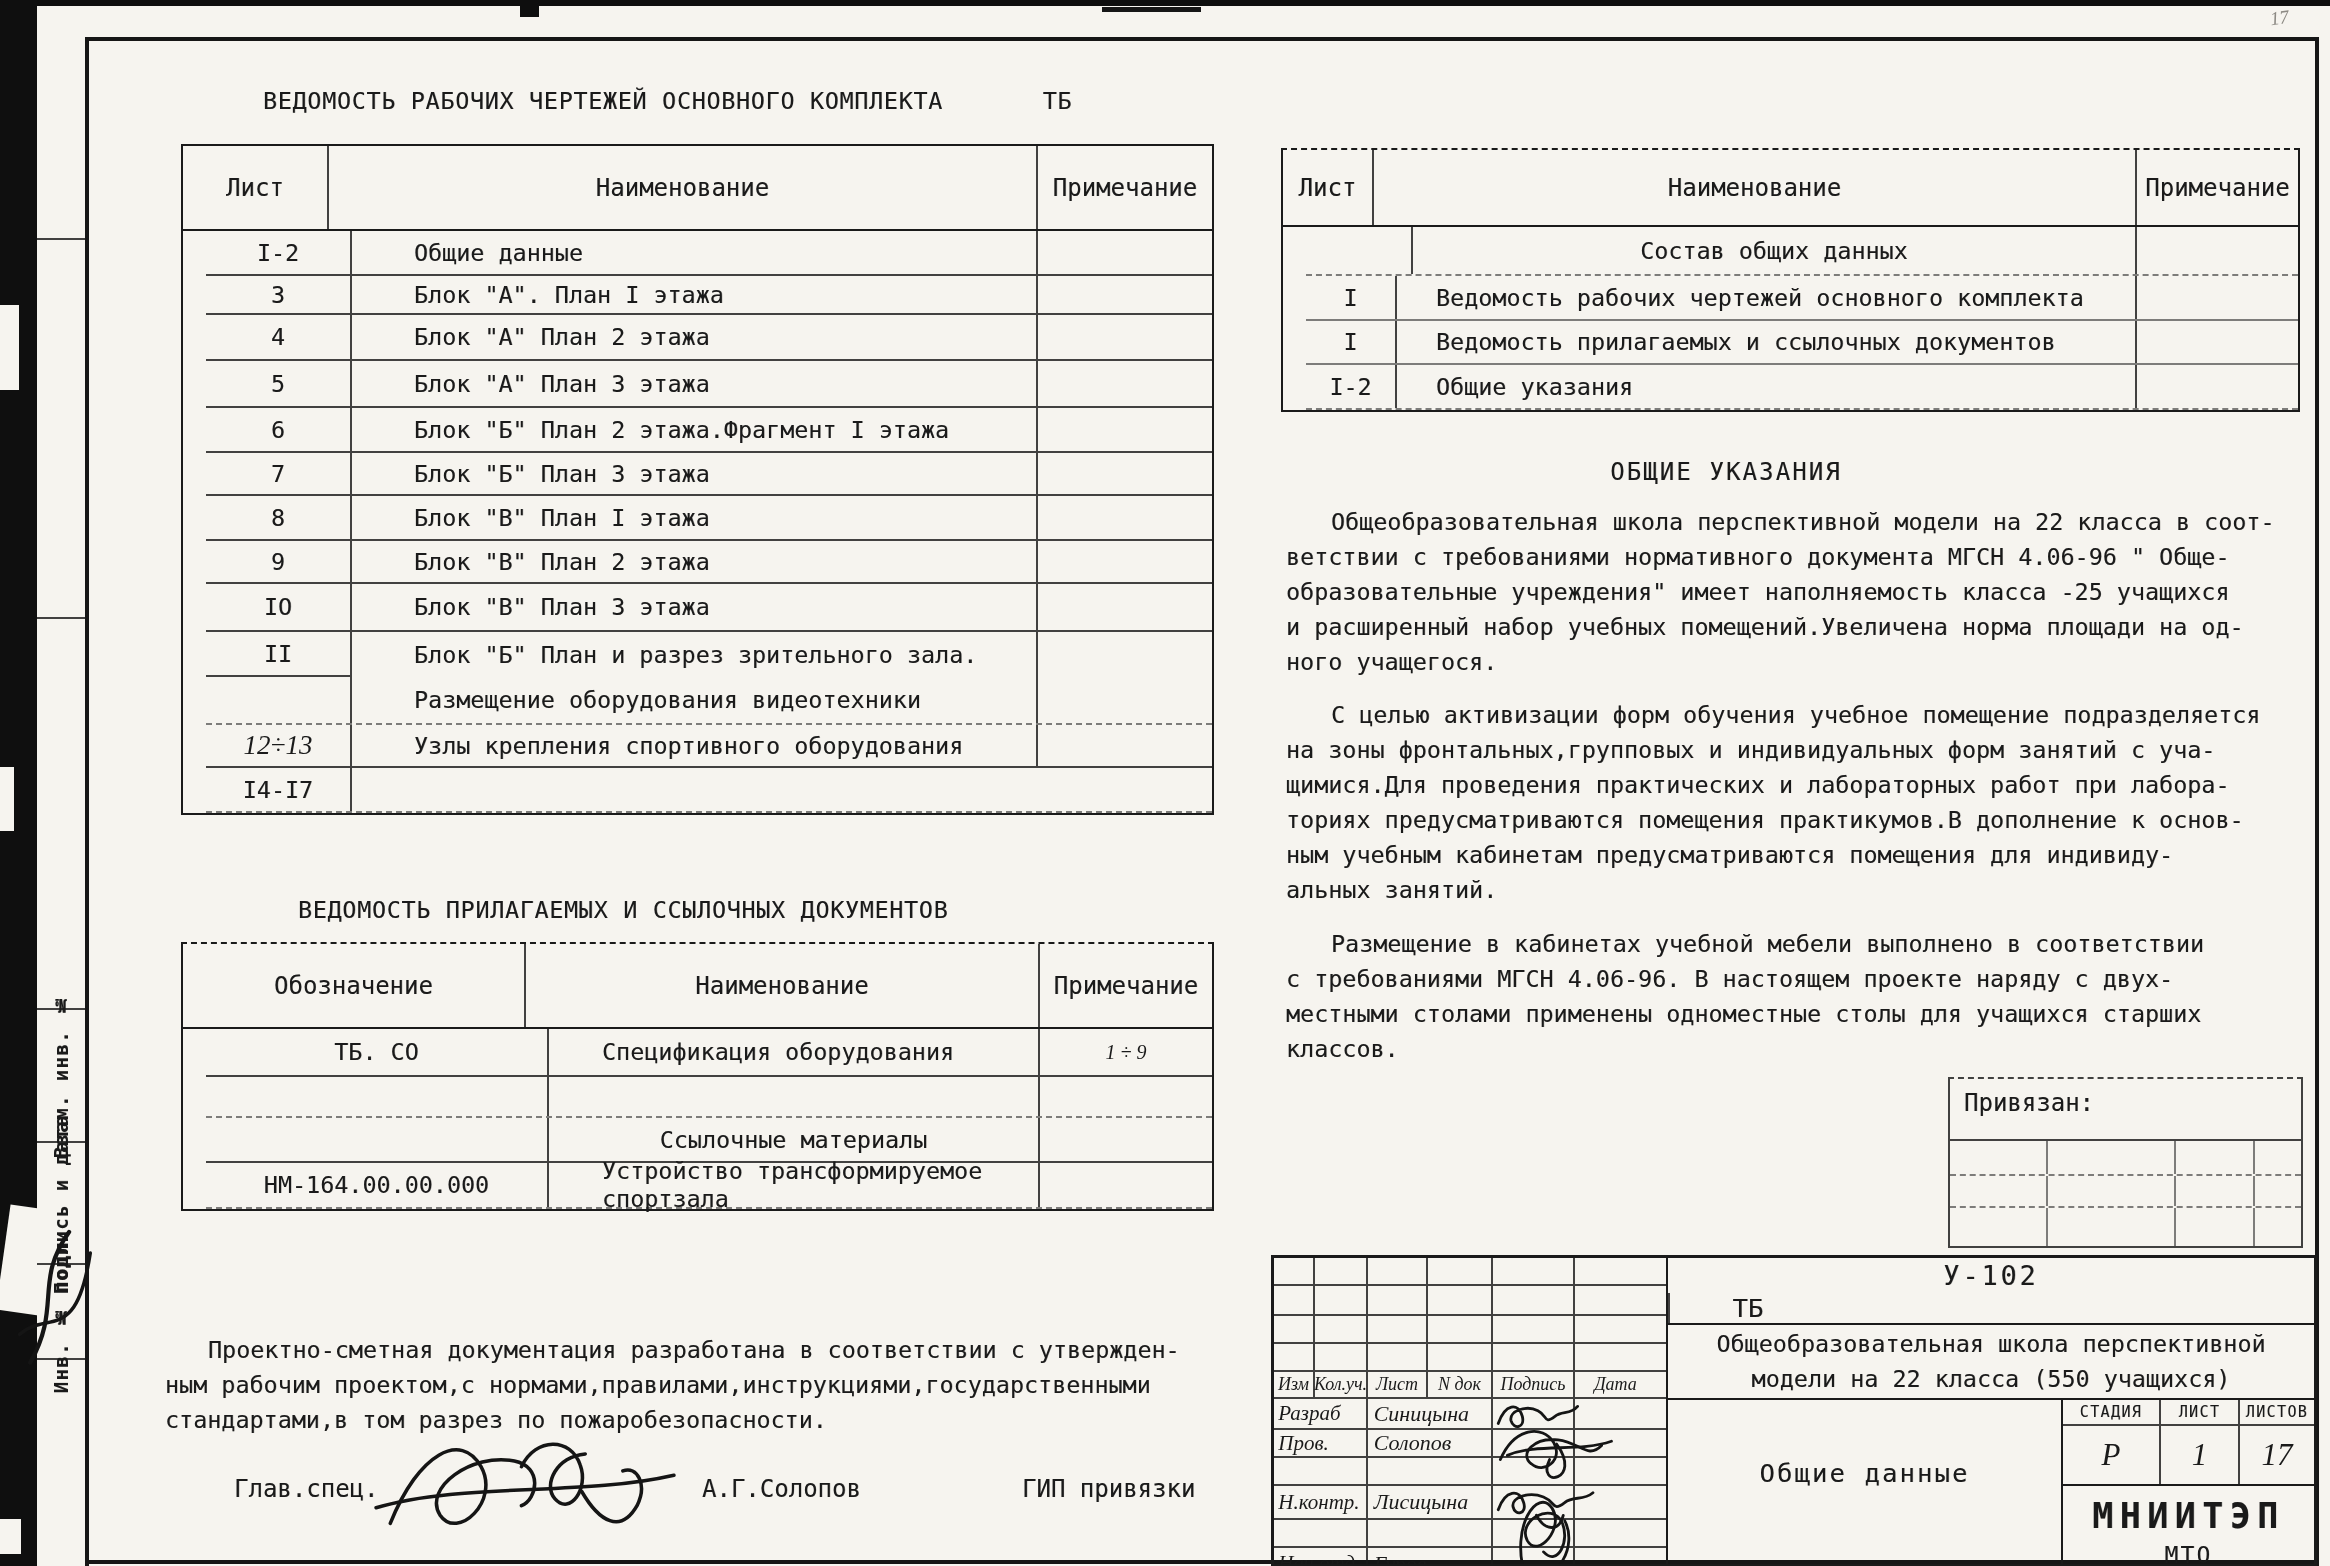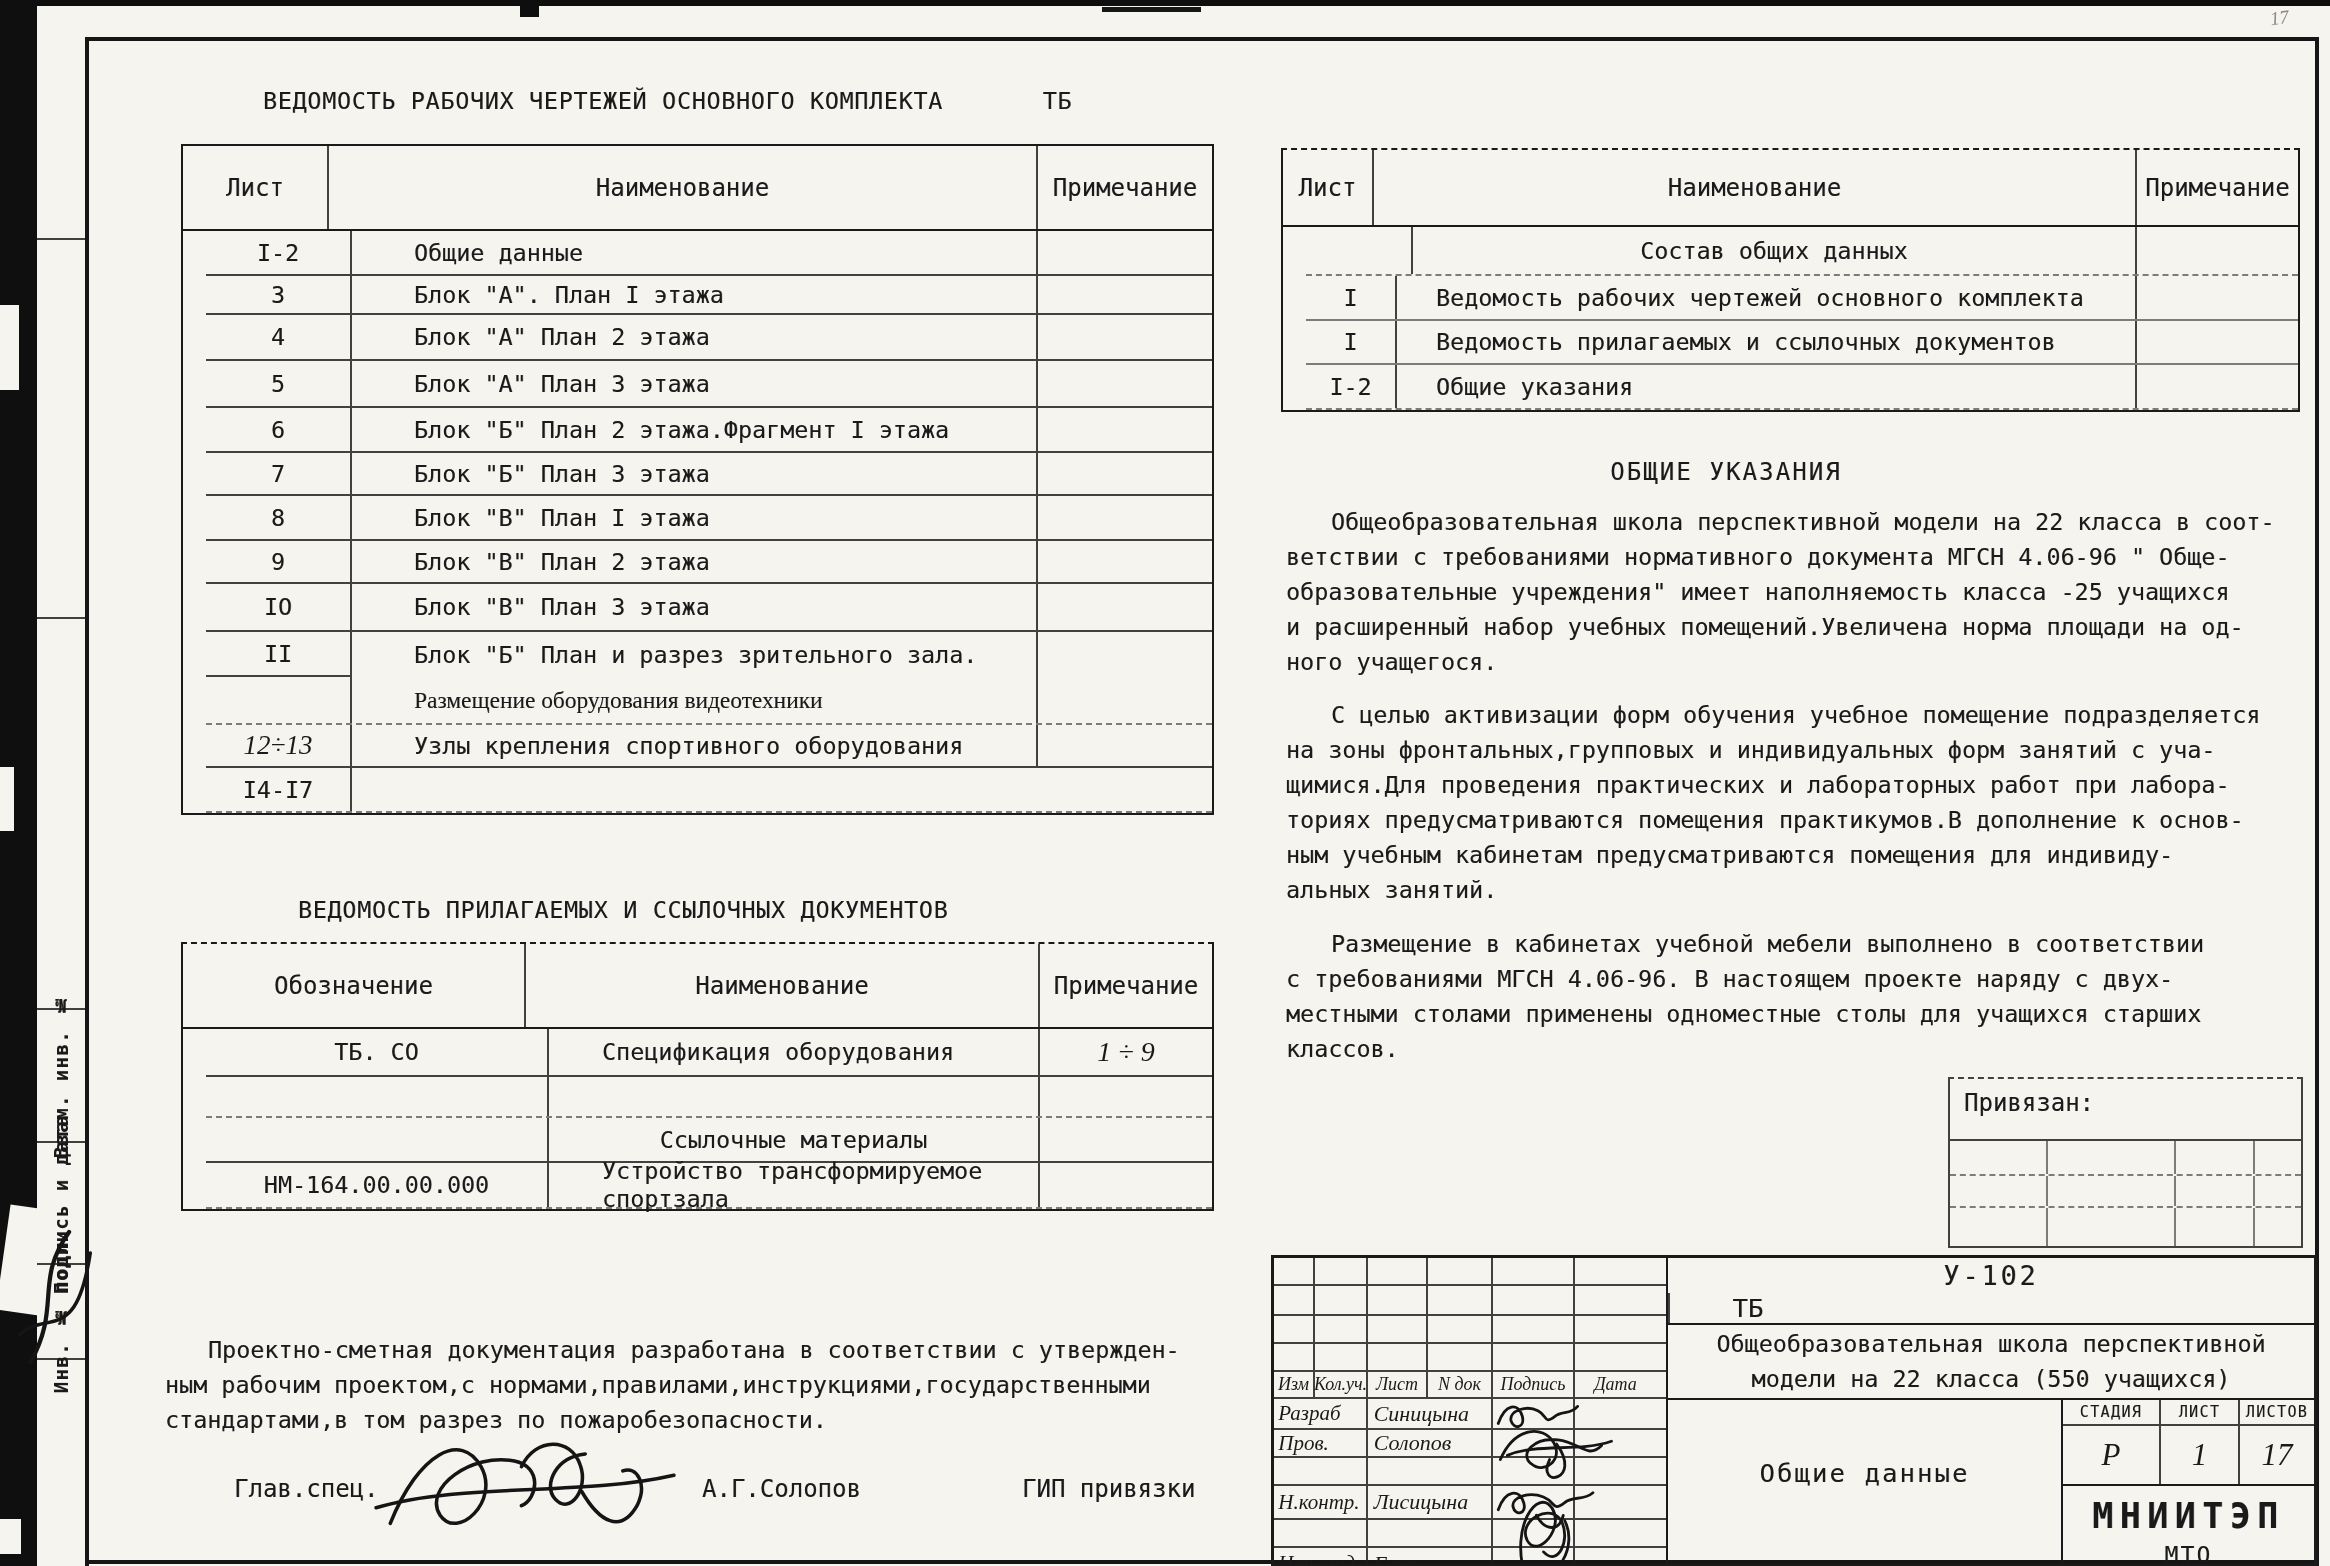--- a/index.html
+++ b/index.html
@@ -223,21 +223,21 @@
         <div class="t-row bb-s" style="height: 48px;">
           <div class="c sheet" style="">IO</div>
           <div class="c name">Блок "В"  План 3 этажа</div>
           <div class="c note"></div>
         </div>
         <div class="t-row bb-n" style="height: 45px;">
           <div class="c sheet" style="border-bottom:2.1px solid var(--ink2);">II</div>
           <div class="c name">Блок "Б"  План и разрез зрительного зала.</div>
           <div class="c note"></div>
         </div>
-        <div class="t-row bb-d" style="height: 48px; font-family: Liberation Serif, serif;">
+        <div class="t-row bb-d" style="height: 48px;">
           <div class="c sheet" style=""></div>
           <div class="c name">Размещение оборудования видеотехники</div>
           <div class="c note"></div>
         </div>
         <div class="t-row bb-s" style="height: 43px;">
           <div class="c sheet hw" style="font-size:27px;">12÷13</div>
           <div class="c name">Узлы крепления спортивного оборудования</div>
           <div class="c note"></div>
         </div>
         <div class="t-row bb-d" style="height: 45px;">
@@ -251,21 +251,21 @@
 
   <div class="abs t-outer" id="table2">
     <div class="t-head" style="height:85px;">
       <div class="c desig">Обозначение</div>
       <div class="c name ctr">Наименование</div>
       <div class="c note">Примечание</div>
     </div>
     <div class="t-row bb-s" style="height:48px;">
       <div class="c desig">ТБ. СО</div>
       <div class="c name">Спецификация оборудования</div>
-      <div class="c note hw" style="font-size:28px;font-style:italic;">1 ÷ 9</div>
+      <div class="c note hw" style="font-size:20px;font-style:italic;">1 ÷ 9</div>
     </div>
     <div class="t-row bb-d" style="height:41px;">
       <div class="c desig"></div>
       <div class="c name"></div>
       <div class="c note"></div>
     </div>
     <div class="t-row bb-s" style="height:45px;">
       <div class="c desig"></div>
       <div class="c name ctr">Ссылочные материалы</div>
       <div class="c note"></div>

